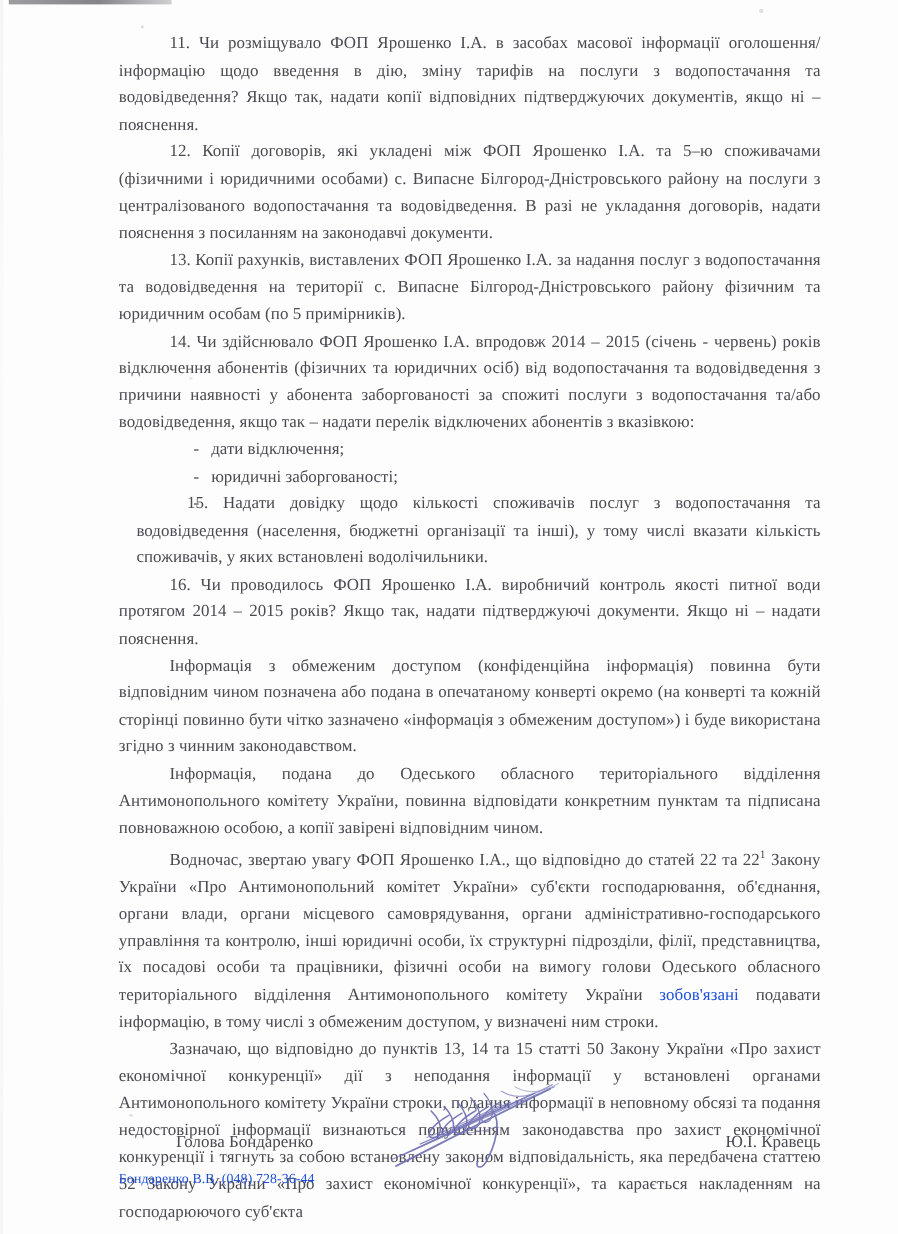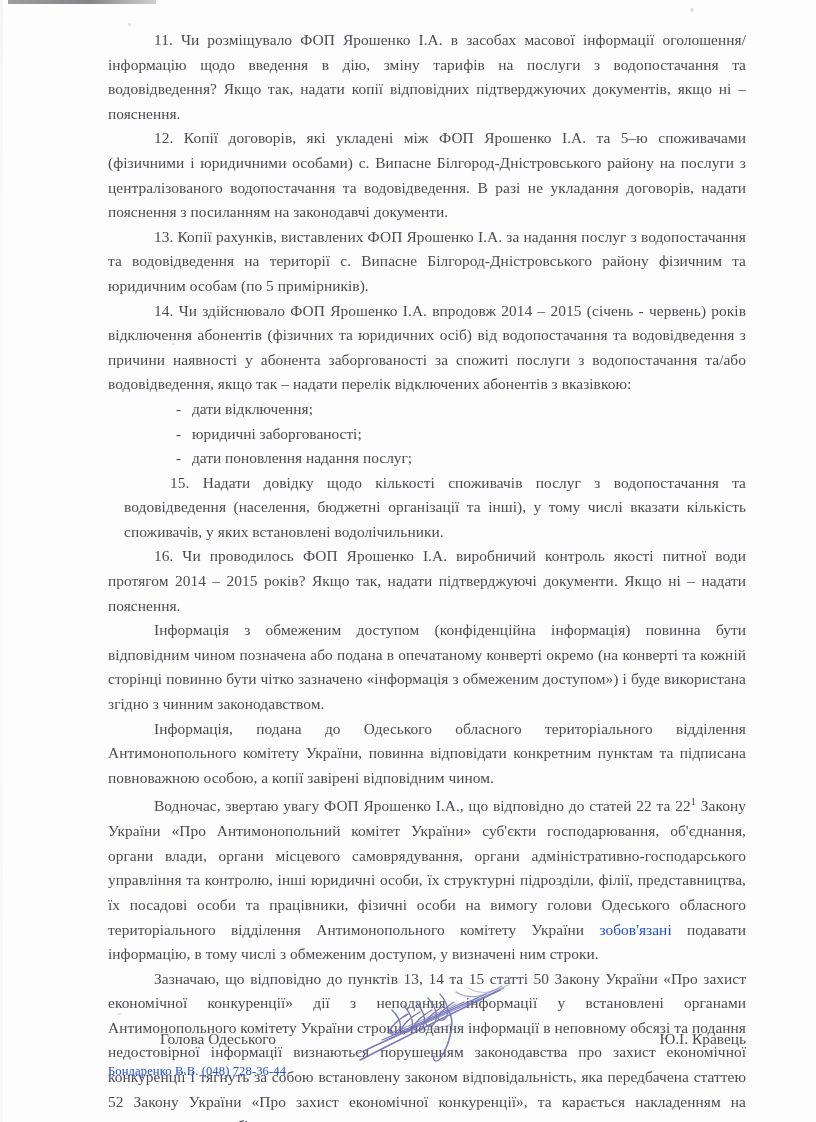--- a/index.html
+++ b/index.html
@@ -142,21 +142,21 @@
     <p class="para">14. Чи здійснювало ФОП Ярошенко І.А. впродовж 2014 – 2015 (січень - червень) років відключення абонентів (фізичних та юридичних осіб) від водопостачання та водовідведення з причини наявності у абонента заборгованості за спожиті послуги з водопостачання та/або водовідведення, якщо так – надати перелік відключених абонентів з вказівкою:</p>
 
     <ul class="bullets">
       <li>
         <span class="dash">-</span><span>дати відключення;</span>
       </li>
       <li>
         <span class="dash">-</span><span>юридичні заборгованості;</span>
       </li>
       <li>
-        <span class="dash">-</span><span>дати поновлення надання послуг;</span>
+        <span class="dash">-</span>
       </li>
     </ul>
 
     <p class="para hang" style="text-indent:46px;">15.      Надати довідку щодо кількості споживачів послуг з водопостачання та водовідведення (населення, бюджетні організації та інші), у тому числі вказати кількість споживачів, у яких встановлені водолічильники.</p>
     <p class="para">16. Чи проводилось ФОП Ярошенко І.А. виробничий контроль якості питної води протягом 2014 – 2015 років? Якщо так, надати підтверджуючі документи. Якщо ні – надати пояснення.</p>
     <p class="para">Інформація з обмеженим доступом (конфіденційна інформація) повинна бути відповідним чином позначена або подана в опечатаному конверті окремо (на конверті та кожній сторінці повинно бути чітко зазначено «інформація з обмеженим доступом») і буде використана згідно з чинним законодавством.</p>
     <p class="para">Інформація, подана до Одеського обласного територіального відділення Антимонопольного комітету України, повинна відповідати конкретним пунктам та підписана повноважною особою, а копії завірені відповідним чином.</p>
 
     <p class="para"><span>Водночас, звертаю увагу ФОП Ярошенко І.А., що відповідно до статей 22 та 22</span><span class="sup">1</span><span> Закону України «Про Антимонопольний комітет України» суб'єкти господарювання, об'єднання, органи влади, органи місцевого самоврядування, органи адміністративно-господарського управління та контролю, інші юридичні особи, їх структурні підрозділи, філії, представництва, їх посадові особи та працівники, фізичні особи на вимогу голови Одеського обласного територіального відділення Антимонопольного комітету України </span><span class="bold">зобов'язані</span><span> подавати інформацію, в тому числі з обмеженим доступом, у визначені ним строки.</span></p>
 
@@ -178,19 +178,19 @@
       <path d="M76 14 C 90 30, 84 44, 76 42 C 70 40, 78 30, 92 22" stroke-width="1.3"></path>
       <path d="M88 10 C 100 24, 96 38, 88 36 C 82 34, 90 26, 102 18" stroke-width="1.2"></path>
       <path d="M96 26 C 104 36, 98 58, 90 72 C 86 79, 80 78, 82 72" stroke-width="1.5"></path>
       <path d="M104 8 C 120 18, 136 10, 150 2" stroke-width="1.1" opacity=".7"></path>
       <path d="M116 4 C 130 12, 142 8, 156 1" stroke-width="0.9" opacity=".6"></path>
       <path d="M48 44 C 66 48, 84 46, 100 40" stroke-width="1.0" opacity=".65"></path>
     </g>
   </svg>
 
   <div class="sig-row">
-    <span class="sig-title">Голова Одеського</span>
+    <span class="sig-title">Голова Бондаренко</span>
     <span class="sig-name">Ю.І. Кравець</span>
   </div>
 
   <div class="footer-note">Бондаренко В.В. (048) 728-36-44</div>
 
 </div>
 
 </body></html>

